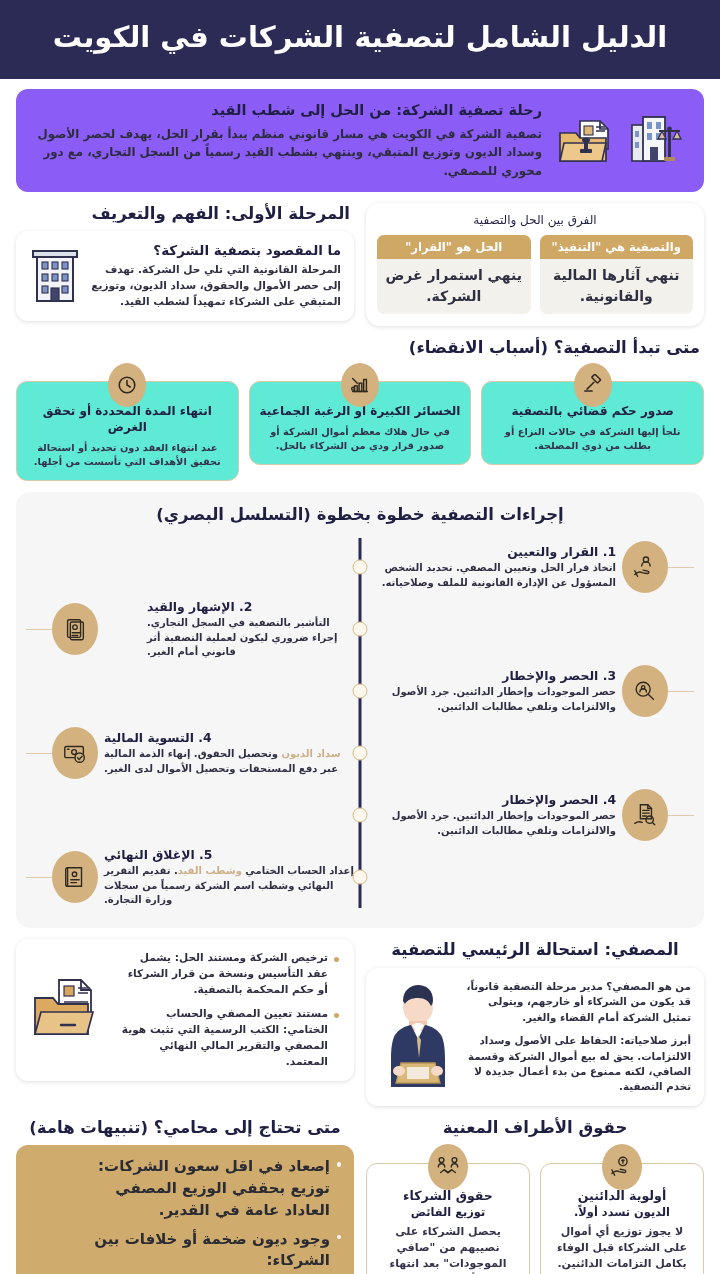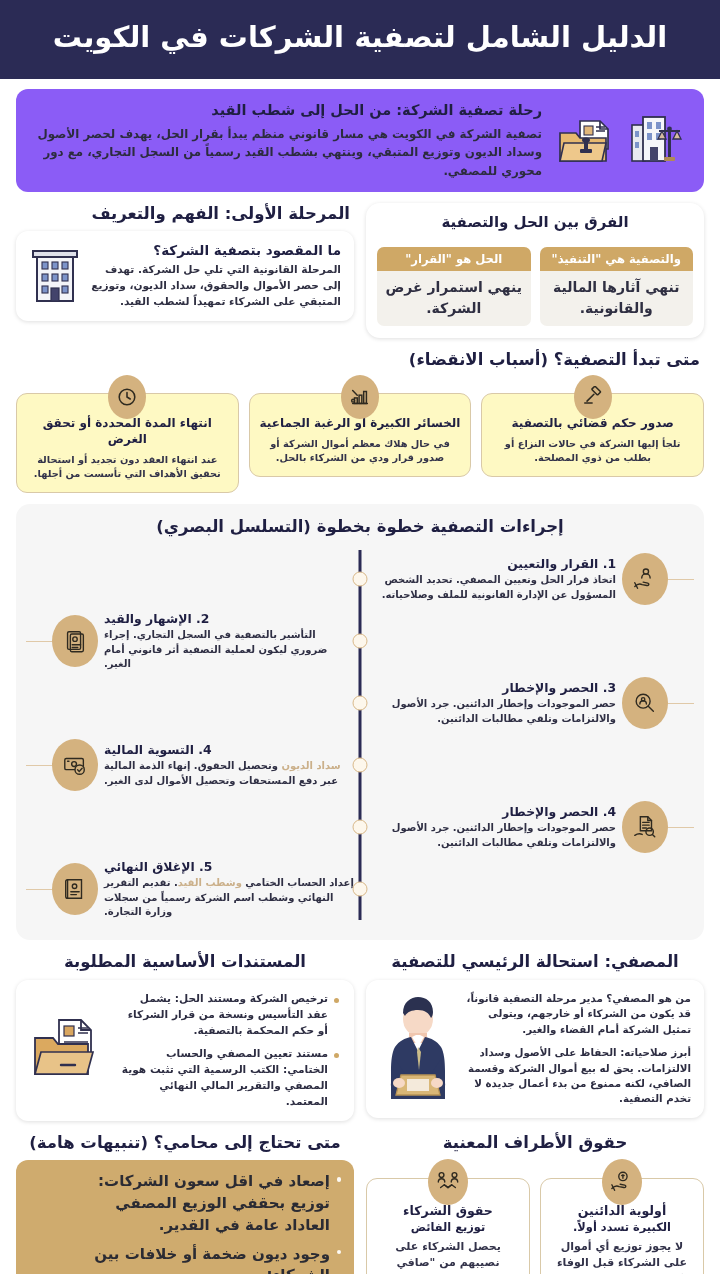--- a/index.html
+++ b/index.html
@@ -85,40 +85,40 @@
   .def-card .txt { flex: 1 1 auto; text-align: right; }
   .def-card h3 { font-size: 13.5px; font-weight: bold; color: #1f1f42; margin-bottom: 4px; }
   .def-card p { font-size: 10.6px; line-height: 1.5; color: #2f2f42; font-weight: bold; }
 
   
   .diff-wrap {
     background: #ffffff; border-radius: 14px;
     box-shadow: 0 1px 4px rgba(0,0,0,0.13);
     padding: 10px 11px 12px 11px;
   }
-  .diff-title { font-size: 15px; font-weight: bold; color:#1f1f42; text-align:center; margin-bottom: 16px;}
+  .diff-title { font-size: 12px; font-weight: normal; color:#1f1f42; text-align:center; margin-bottom: 8px;}
   .diff-row { display: flex; gap: 9px; }
   .diff-item {
     flex: 1 1 0; background: #f3f1ec; border-radius: 7px; overflow: hidden;
     text-align: center;
   }
   .diff-item .head {
     background: #cfa866; color: #ffffff; font-weight: bold;
     font-size: 11.6px; padding: 5px 3px; line-height: 1.25;
   }
   .diff-item .body {
     font-size: 14px; font-weight: bold; color: #2f2f42;
     padding: 6px 5px 8px 5px; line-height: 1.45;
   }
 
   
   .reasons { display: flex; gap: 10px; align-items: flex-start; }
   .reason {
     flex: 1 1 0; position: relative;
-    background: #fef9c3; border: 1.3px solid #d9c9a8; border-radius: 11px;
+    background: #5eead4; border: 1.3px solid #d9c9a8; border-radius: 11px;
     padding: 22px 9px 11px 9px; text-align: center; margin-top: 16px;
   }
   .reason .badge {
     position: absolute; top: -19px; left: 50%; transform: translateX(-50%);
     width: 38px; height: 44px; border-radius: 50%;
     background: #d4b27f; display: flex; align-items: center; justify-content: center;
   }
   .reason h4 { font-size: 12px; font-weight: bold; color: #1f1f42; line-height: 1.3; margin-bottom: 5px;}
   .reason p  { font-size: 9.8px; font-weight: bold; color: #33334a; line-height: 1.45; }
 
@@ -378,21 +378,21 @@
           <div class="half" style="justify-content:flex-start;flex-direction:row-reverse;">
             <span class="tl-connector"></span>
             <span class="tl-bubble">
               <svg width="26" height="26" viewBox="0 0 28 28" fill="none" stroke="#2f2a20" stroke-width="1.5" stroke-linecap="round">
                 <rect x="6" y="4" width="14" height="19" rx="1.5"></rect>
                   <rect x="9" y="6.5" width="14" height="19" rx="1.5"></rect>
                 <circle cx="14" cy="12" r="2.4"></circle>
                   <path d="M11 18 h9 M11 21 h6"></path>
               </svg>
             </span>
-            <div class="tl-copy" style="text-align:left;">
+            <div class="tl-copy" style="text-align:left;margin-left:43px;">
               <h5 style="text-align:left;">2. الإشهار والقيد</h5>
               <p style="text-align:left;">التأشير بالتصفية في السجل التجاري. إجراء ضروري ليكون لعملية التصفية أثر قانوني أمام الغير.</p>
             </div>
           </div>
           <div class="half"></div>
         </div>
 
         <div class="tl-step">
           <div class="tl-dot"></div>
           <div class="half" style="justify-content:flex-start;">
@@ -502,21 +502,20 @@
             <path d="M22 82 h34 l5 20 H17 z" fill="#d9b777" stroke="#b89456" stroke-width="1.3"></path>
             <rect x="28" y="86" width="22" height="12" fill="#f4eadb"></rect>
             <ellipse cx="20" cy="90" rx="6" ry="5" fill="#f6d9c6"></ellipse>
             <ellipse cx="58" cy="90" rx="6" ry="5" fill="#f6d9c6"></ellipse>
           </svg>
         </span>
       </div>
     </div>
 
     <div class="col">
-      <div class="sec-title center">المستندات الأساسية المطلوبة</div>
       <div class="card bullet-card">
         <ul class="bullets">
           <li>ترخيص الشركة ومستند الحل: يشمل عقد التأسيس ونسخة من قرار الشركاء أو حكم المحكمة بالتصفية.</li>
           <li>مستند تعيين المصفي والحساب الختامي: الكتب الرسمية التي تثبت هوية المصفي والتقرير المالي النهائي المعتمد.</li>
         </ul>
         <span>
           <svg width="76" height="76" viewBox="0 0 76 76">
             <path d="M30 8 h22 l10 10 v28 H30 z" fill="#ffffff" stroke="#30304f" stroke-width="1.8"></path>
             <path d="M52 8 v10 h10" fill="none" stroke="#30304f" stroke-width="1.8"></path>
             <rect x="35" y="14" width="10" height="10" fill="#d9a65f" stroke="#30304f" stroke-width="1.2"></rect>
@@ -539,21 +538,21 @@
         <div class="right-card">
           <span class="badge">
             <svg width="24" height="24" viewBox="0 0 26 26" fill="none" stroke="#2f2a20" stroke-width="1.5" stroke-linecap="round">
               <circle cx="14" cy="7" r="4.5"></circle>
                 <path d="M14 5 v4 M12.7 6 h2.6"></path>
               <path d="M2 20 c3-3 6-3 8-2 l5 1 c2 .4 3-2 1-2.6 l-5-1"></path>
                 <path d="M2 16 l3 6"></path>
             </svg>
           </span>
           <h4>أولوية الدائنين</h4>
-          <div class="sub">الكبيرة تسدد أولاً.</div>
+          <div class="sub">الديون تسدد أولاً.</div>
           <p>لا يجوز توزيع أي أموال على الشركاء قبل الوفاء بكامل التزامات الدائنين.</p>
         </div>
 
         <div class="right-card">
           <span class="badge">
             <svg width="24" height="24" viewBox="0 0 26 26" fill="none" stroke="#2f2a20" stroke-width="1.5" stroke-linecap="round">
               <circle cx="6" cy="5.5" r="2.6"></circle>
                 <circle cx="20" cy="5.5" r="2.6"></circle>
               <path d="M2.5 13 a3.5 3.5 0 0 1 7 0"></path>
                 <path d="M16.5 13 a3.5 3.5 0 0 1 7 0"></path>

